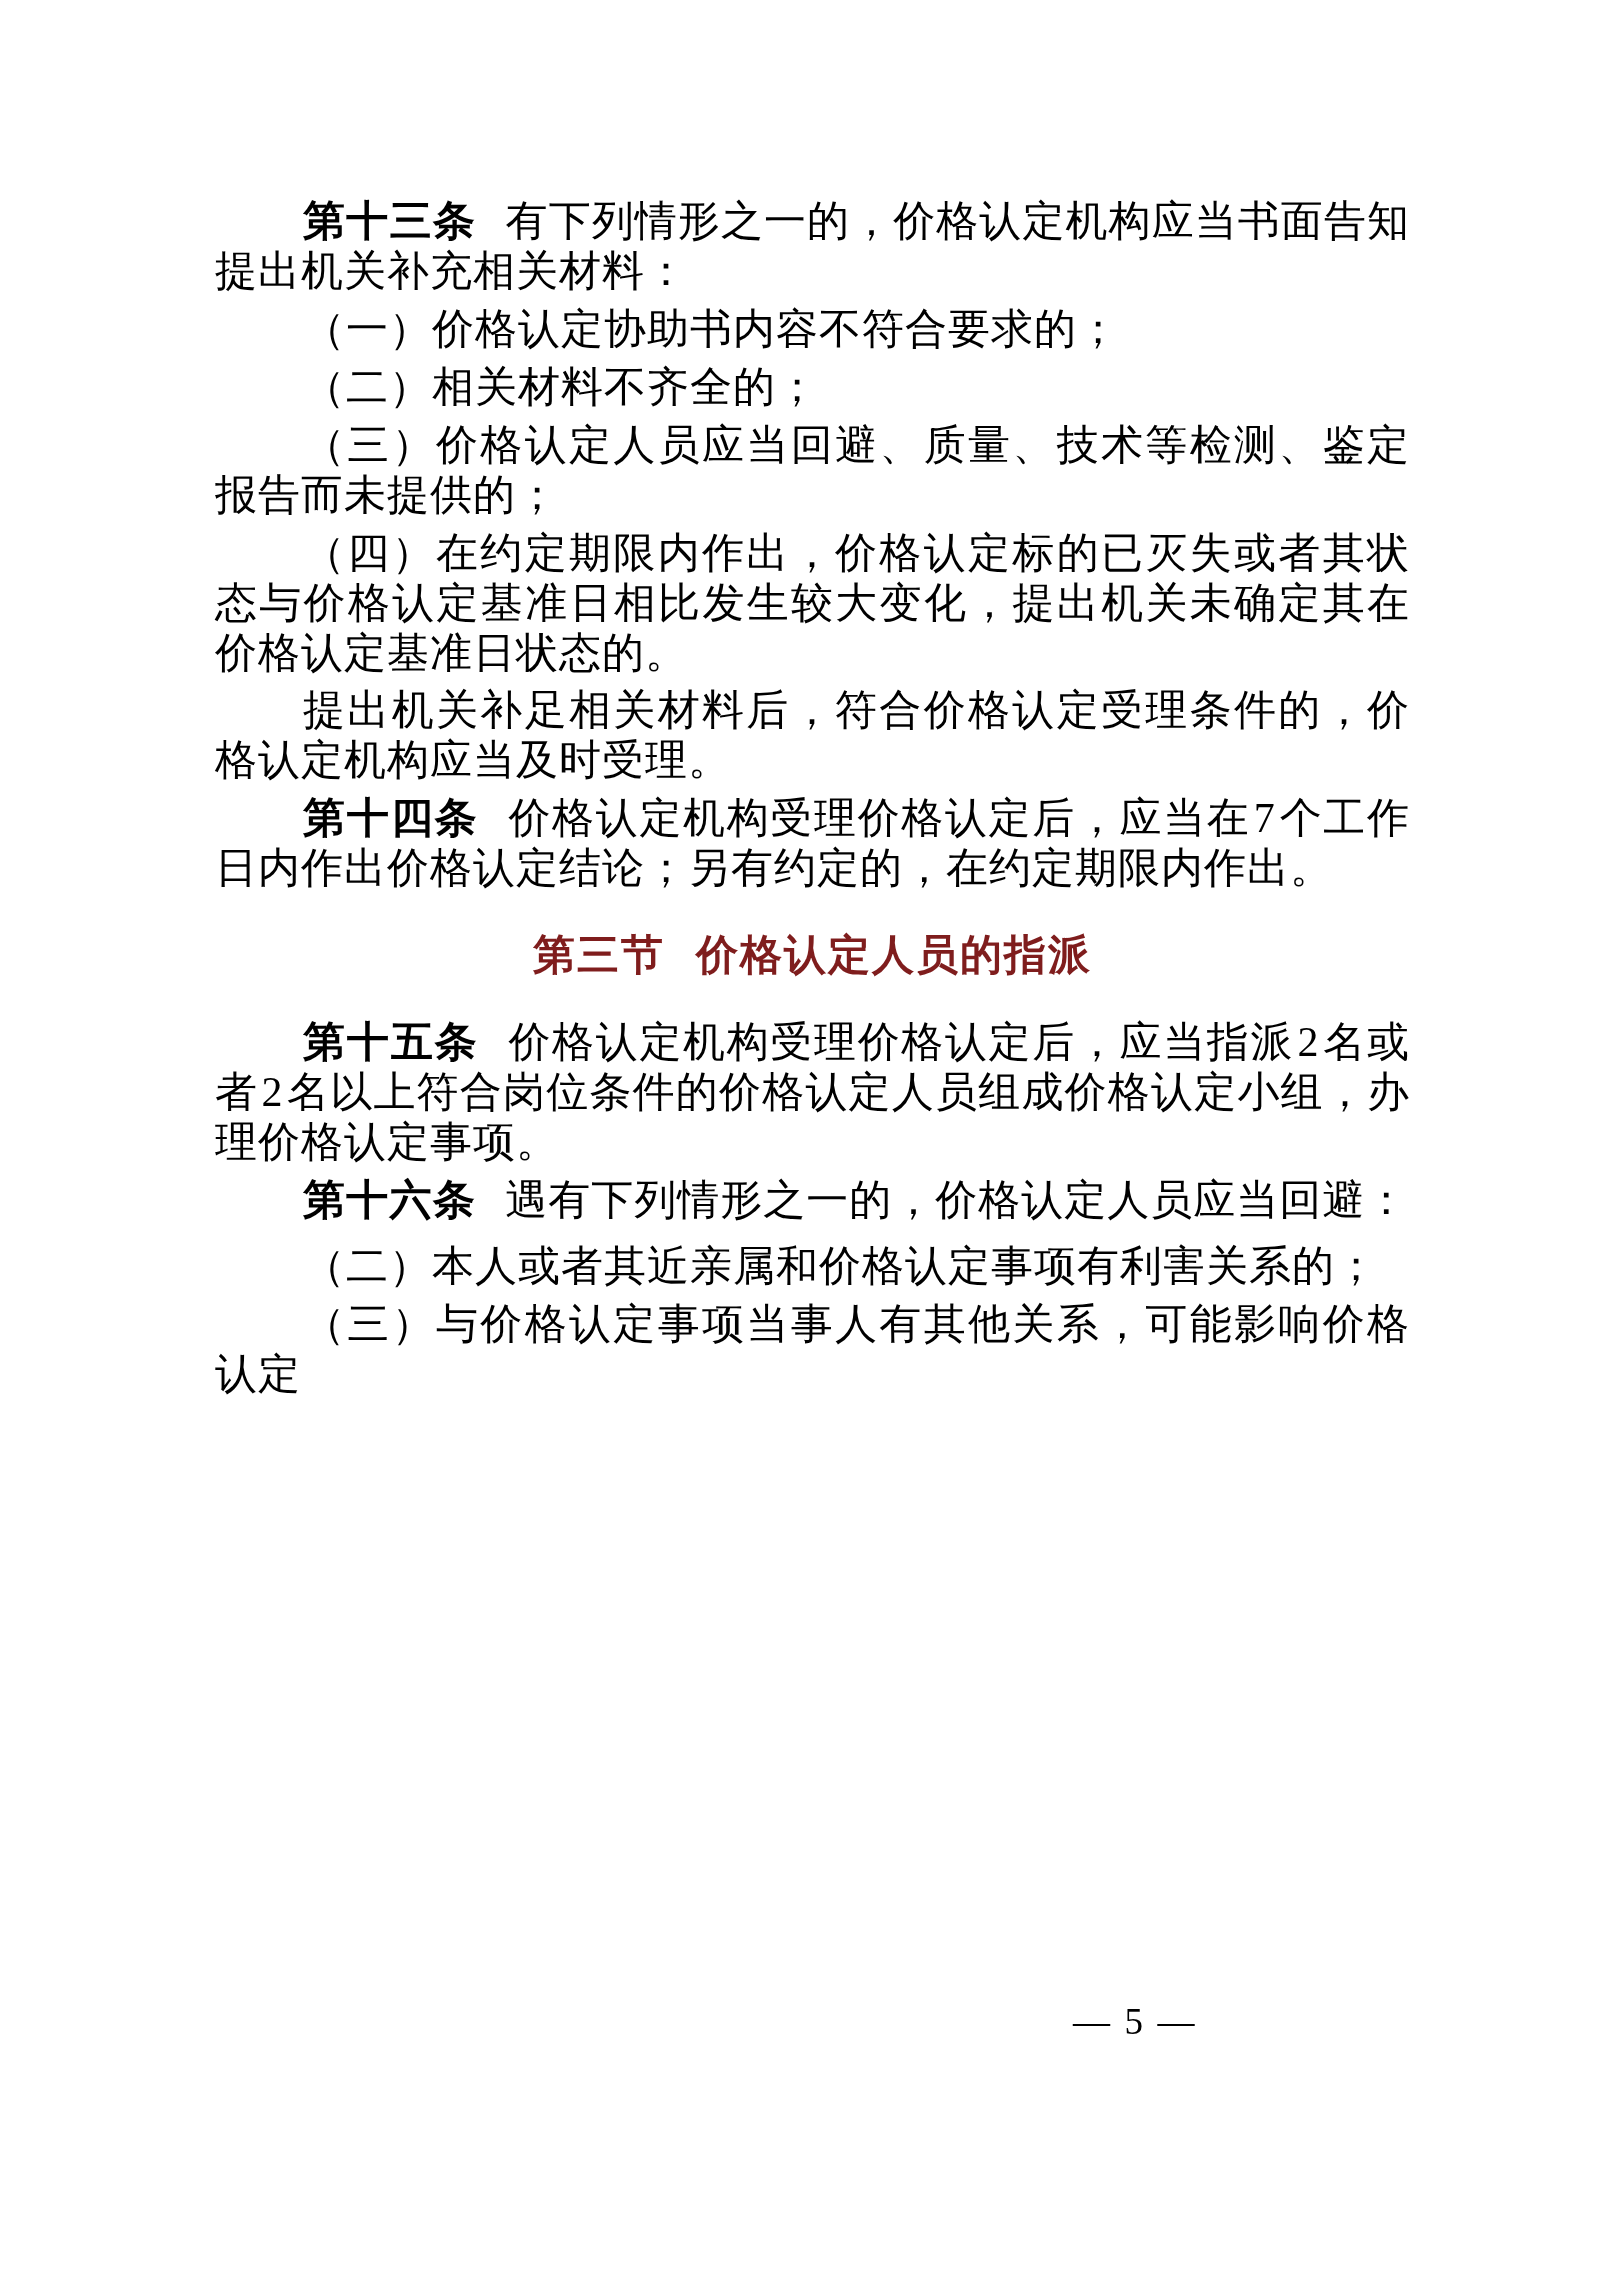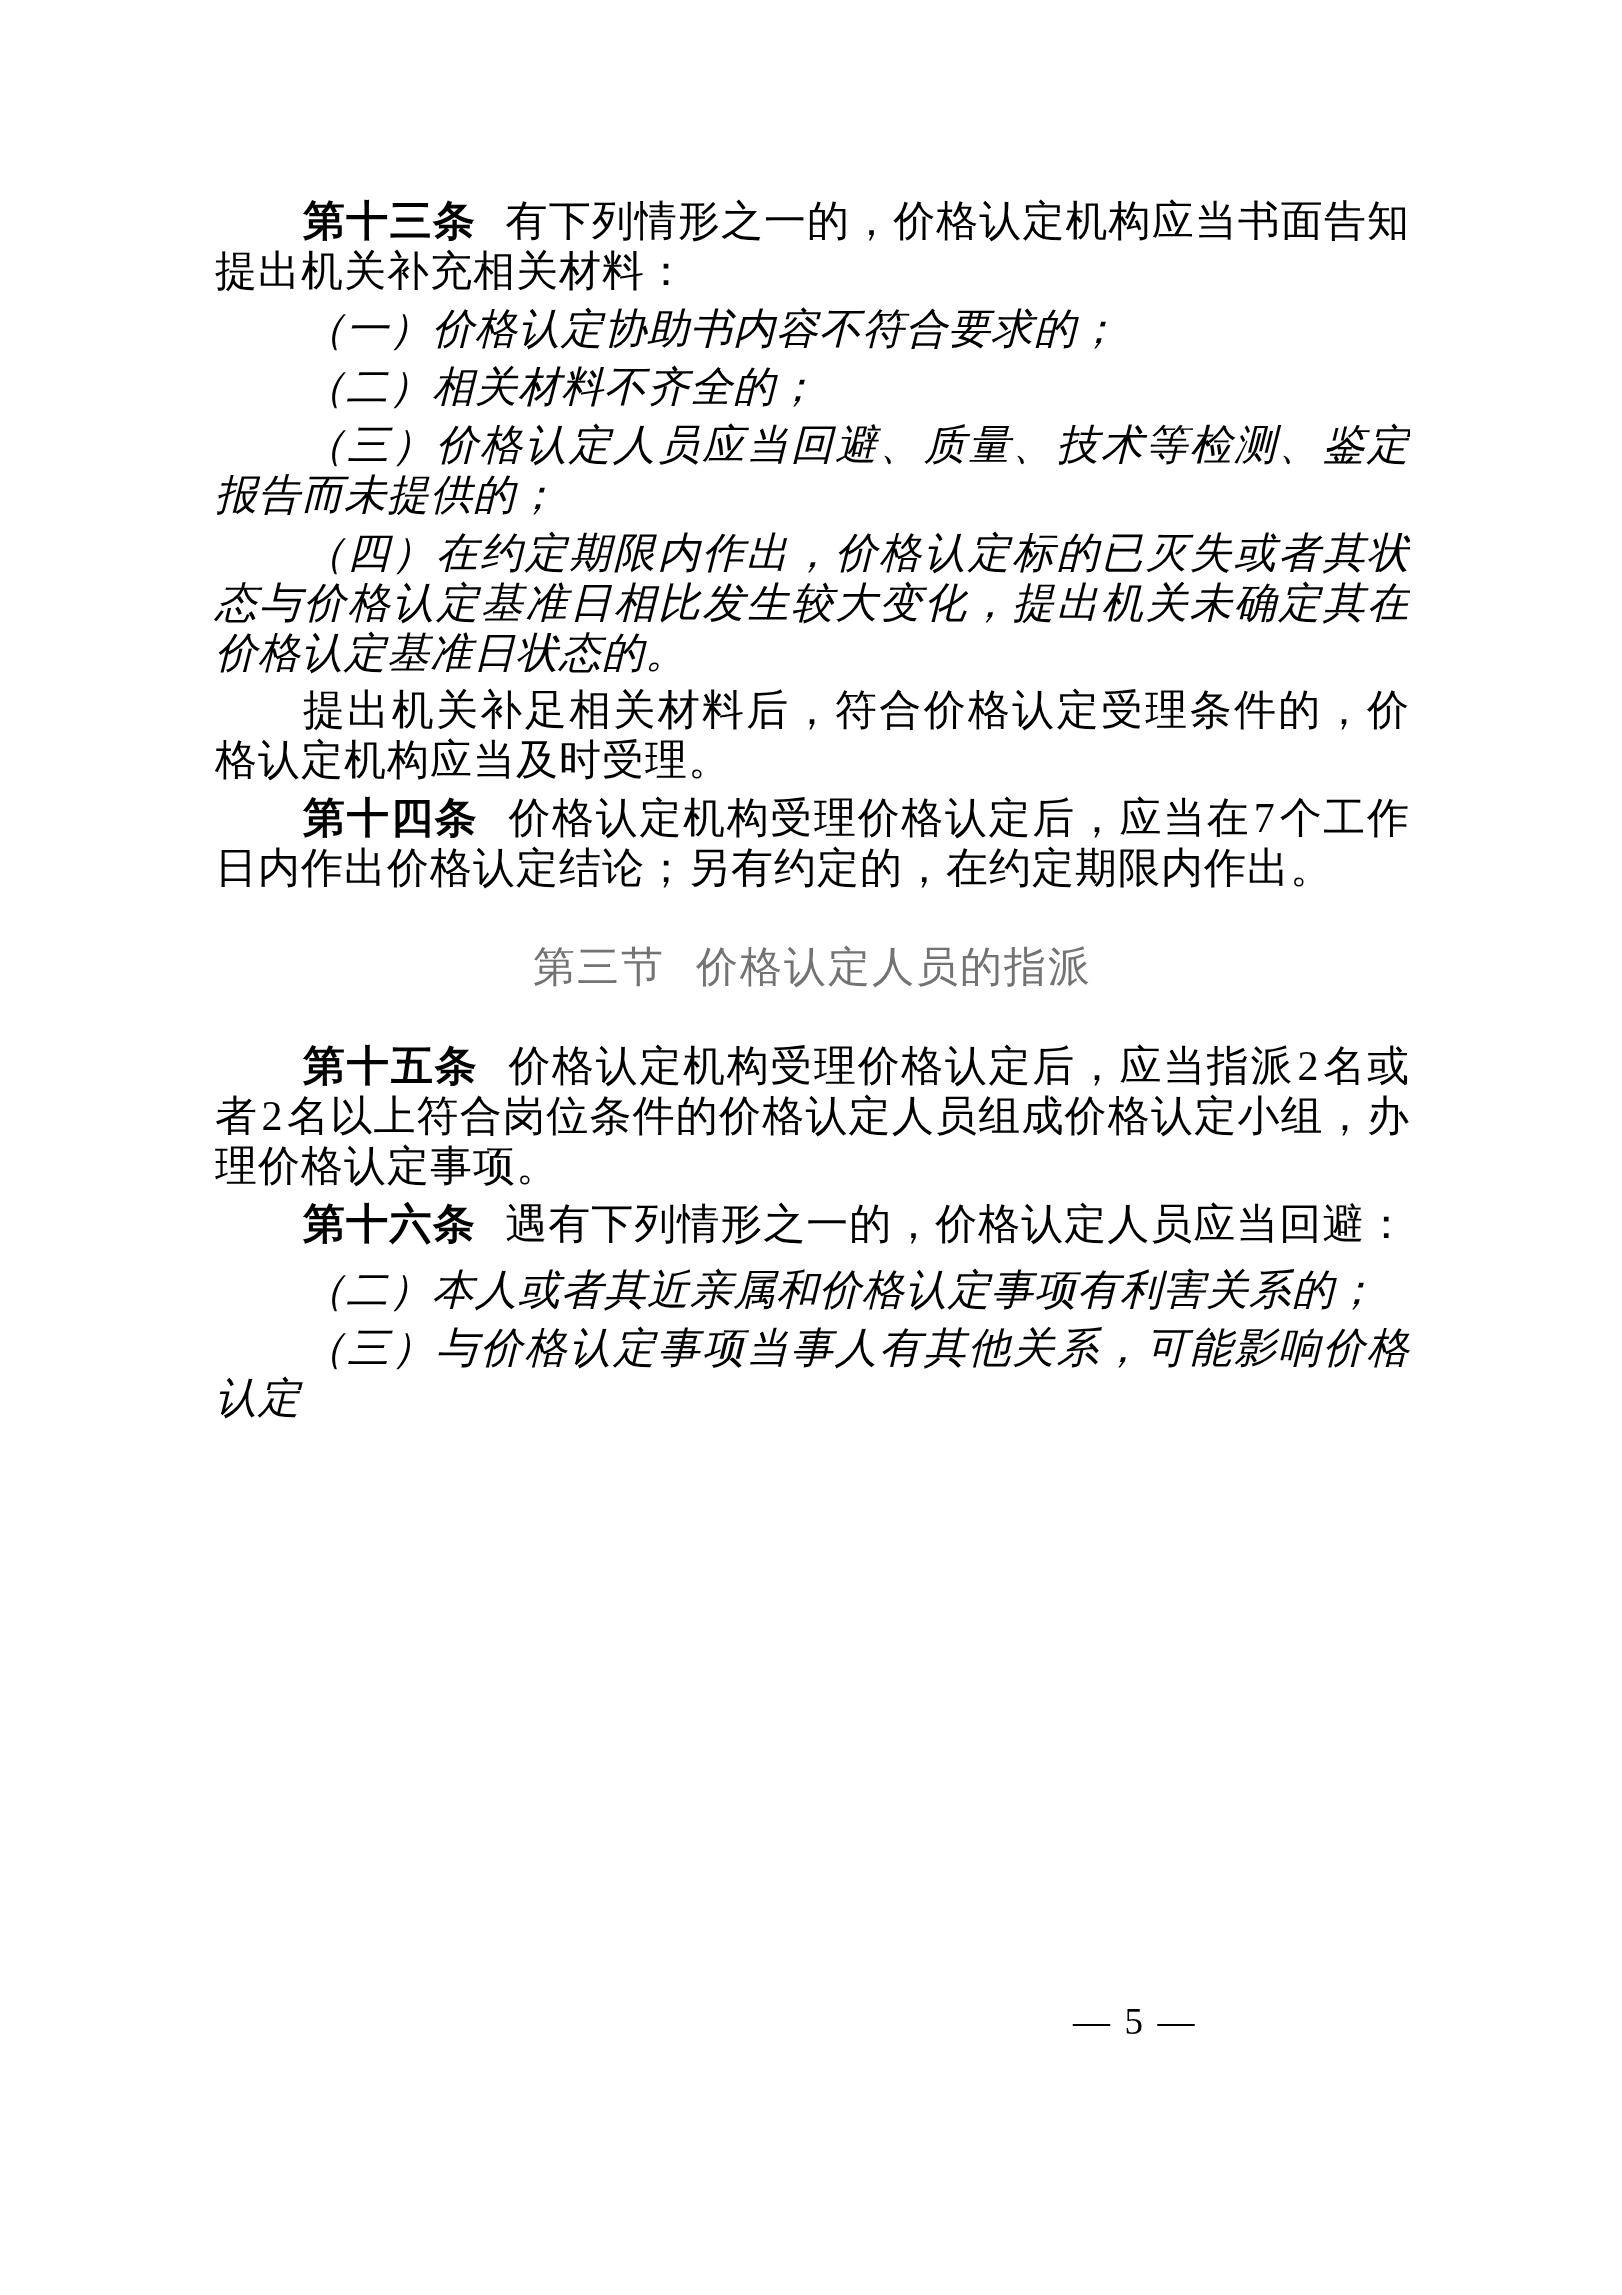--- a/index.html
+++ b/index.html
@@ -39,21 +39,20 @@
   }
 
   
   .para.indent {
     text-indent: 88px;
   }
 
   
   .para.item {
     text-indent: 88px;
-    font-style: italic;
   }
 
   
   .art-label {
     font-weight: 700;
     letter-spacing: 1.3px;
   }
 
   
   .art-gap {
@@ -65,25 +64,25 @@
   .num {
     font-family: "Liberation Serif", "DejaVu Serif", serif;
     padding: 0 3.3px;
   }
 
   
   .section-heading {
     font-family: "Liberation Serif", "DejaVu Serif", serif;
     font-size: 42px;
     line-height: 50px;
-    font-weight: 400;
-    color: #737373;
+    font-weight: 700;
+    color: #7f1d1d;
     text-align: center;
     letter-spacing: 2px;
-    margin: 12px;
+    margin: 0;
     text-indent: 0;
   }
   .section-heading .sh-gap {
     display: inline-block;
     width: 31px;
   }
 
   
   .sp-sm { height: 7.9px; }
   .sp-md { height: 37px; }

